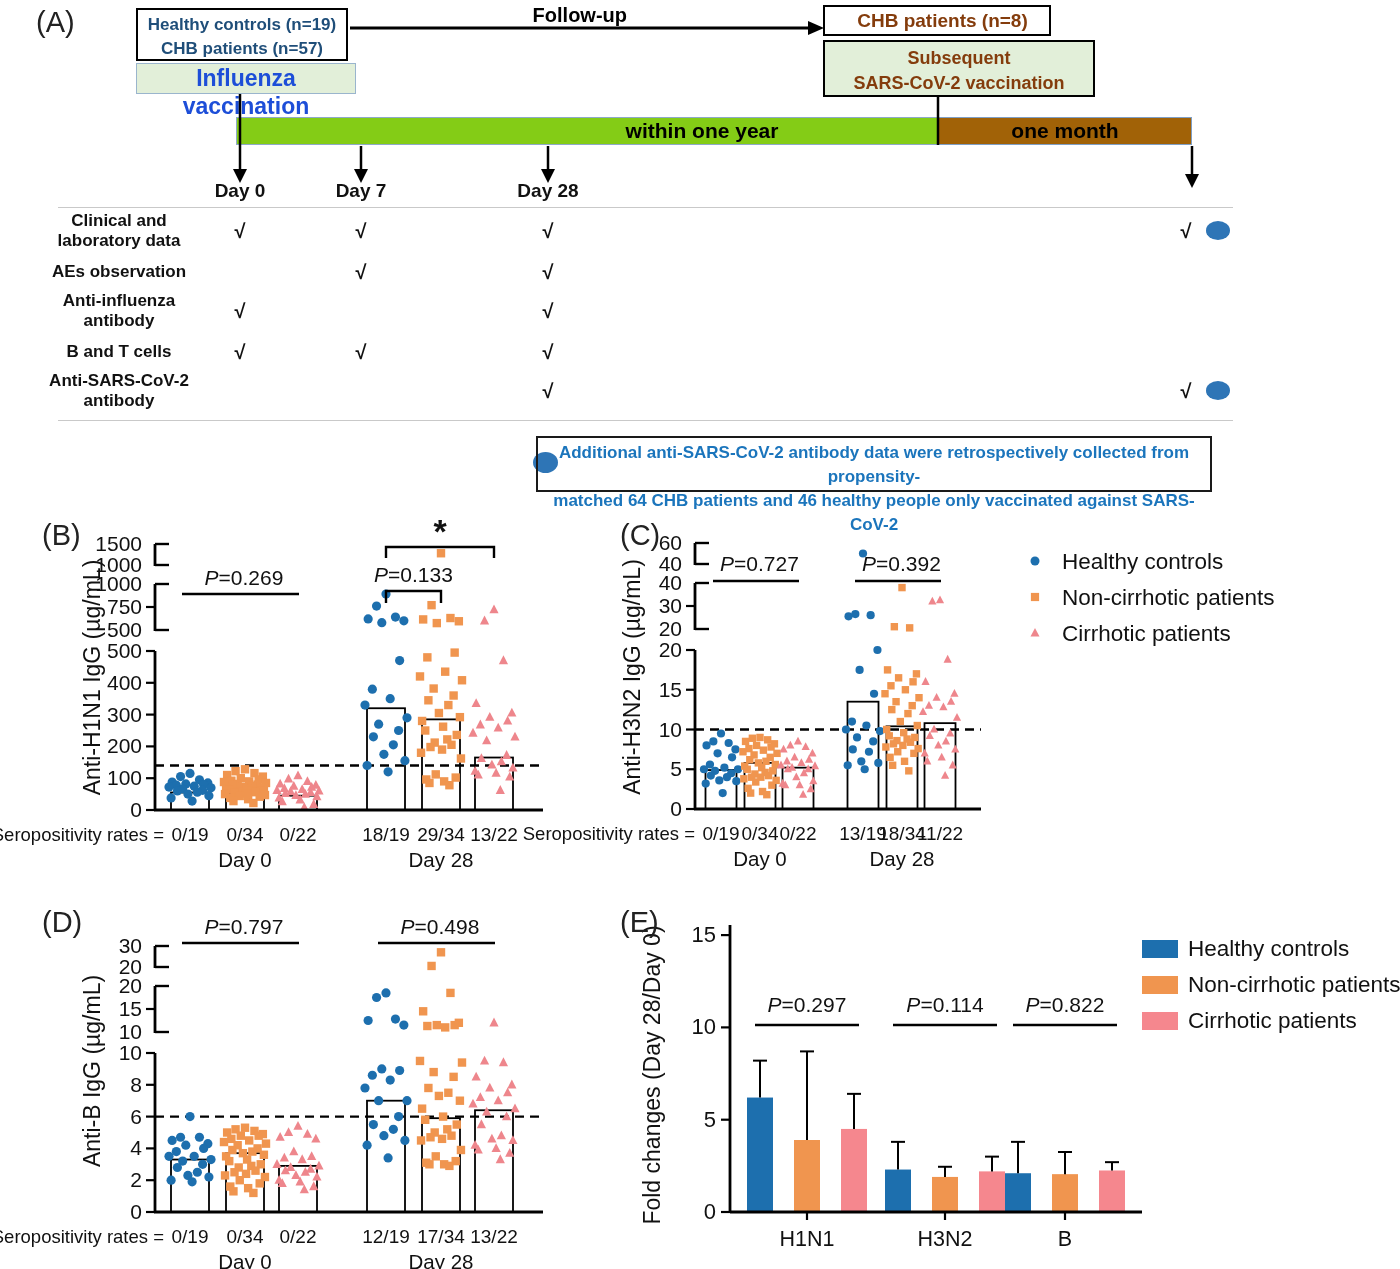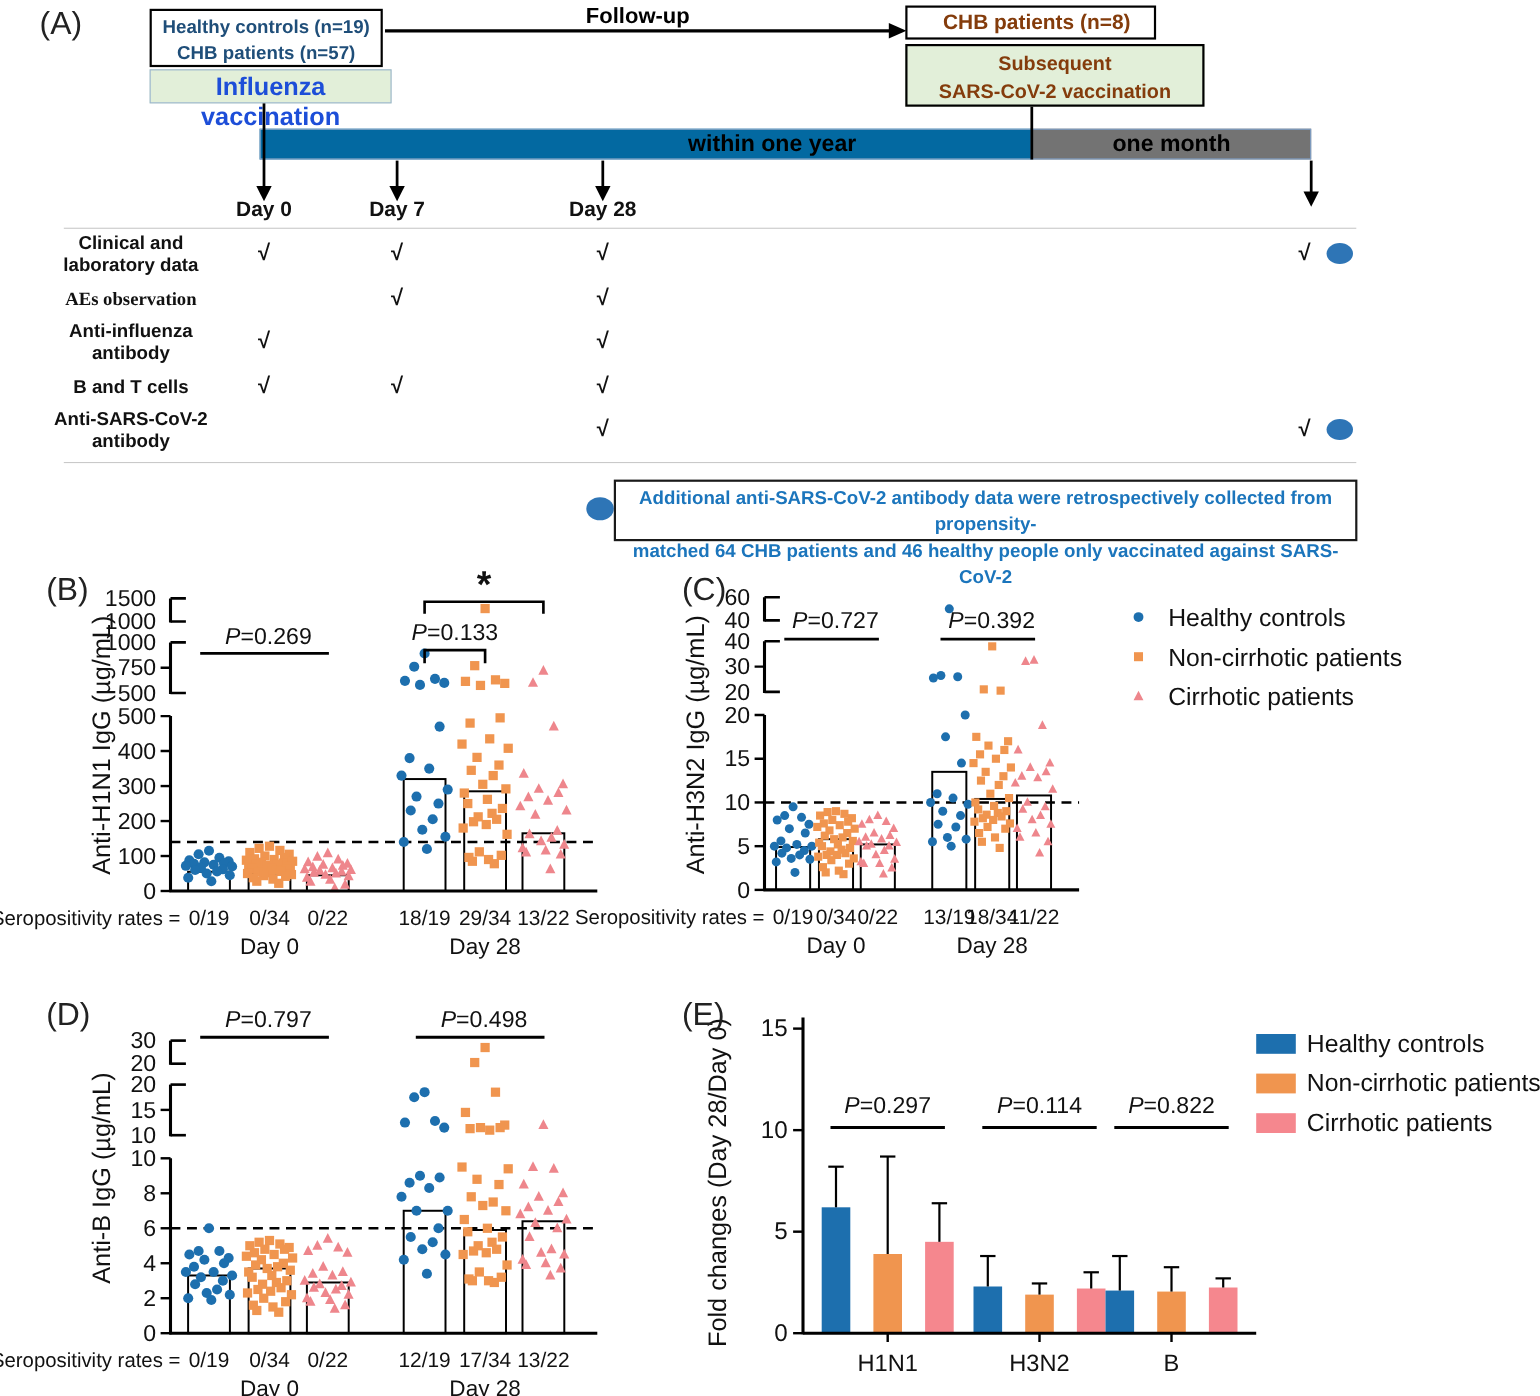--- a/index.html
+++ b/index.html
@@ -6,28 +6,28 @@
   .page{position:relative;width:1400px;height:1269px;background:#fff;font-family:"Liberation Sans",sans-serif;color:#111;overflow:hidden;}
   .abs{position:absolute;}
   .plabel{font-size:29px;color:#222;}
   .bx{box-sizing:border-box;text-align:center;font-weight:bold;}
   .bx-cohort{left:136px;top:8px;width:212px;height:53px;border:2.5px solid #000;background:#fff;color:#1f4e79;font-size:17px;line-height:24px;padding-top:3px;}
   .bx-influenza{left:136px;top:63px;width:220px;height:31px;border:1.5px solid #9ab5cd;background:#e2efd9;color:#1d4ed8;font-size:23px;line-height:28px;}
   .bx-chb8{left:823px;top:5px;width:228px;height:31px;border:2px solid #000;background:#fff;color:#843c0c;font-size:19px;line-height:28px;padding-left:11px;}
   .bx-sars{left:823px;top:40px;width:272px;height:57px;border:2px solid #000;background:#e2efd9;color:#843c0c;font-size:18px;line-height:25px;padding-top:4px;}
   .followup{left:497px;top:4px;width:130px;text-align:right;font-weight:bold;font-size:20px;color:#000;}
   .tbar{box-sizing:border-box;top:117px;height:28px;text-align:center;font-weight:bold;font-size:21px;line-height:25px;color:#000;}
-  .tbar-year{left:236px;width:702px;background:#0369a1;border:1.5px solid #8ea9c9;padding-left:230px;}
-  .tbar-month{left:938px;width:254px;background:#737373;border:1.5px solid #7f9fc6;}
+  .tbar-year{left:236px;width:702px;background:#84cc16;border:1.5px solid #8ea9c9;padding-left:230px;}
+  .tbar-month{left:938px;width:254px;background:#a16207;border:1.5px solid #7f9fc6;}
   .daylab{top:180px;transform:translateX(-50%);font-weight:bold;font-size:19px;}
   .rowlab{left:30px;width:178px;text-align:center;font-weight:bold;font-size:17px;line-height:1.18;white-space:pre-line;transform:translateY(-50%);}
   .chk{transform:translate(-50%,-50%);font-weight:bold;font-size:20px;}
   .bluedot{background:#2e75b6;border-radius:50%;}
   .sep{left:58px;width:1175px;height:1px;background:#c9c9c9;}
-  .notebox{left:558px;top:436px;width:676px;height:56px;border:2px solid #1a1a1a;box-sizing:border-box;text-align:center;color:#1b75bc;font-weight:bold;font-size:17px;line-height:24px;padding-top:3px;}
+  .notebox{left:536px;top:436px;width:676px;height:56px;border:2px solid #1a1a1a;box-sizing:border-box;text-align:center;color:#1b75bc;font-weight:bold;font-size:17px;line-height:24px;padding-top:3px;}
   svg text{font-family:"Liberation Sans",sans-serif;}
 </style>
 </head>
 <body>
 
 <div class="page">
 
   <div class="abs plabel" style="left:36px;top:6px;">(A)</div>
 
   <div class="abs bx bx-cohort">
@@ -70,21 +70,21 @@
   <div class="abs sep" style="top:420px;"></div>
 
   <div id="scheduleTable">
       <div class="abs rowlab" style="top: 231px;">Clinical and
 laboratory data</div>
       <div class="abs chk" style="left: 240px; top: 231px;">√</div>
       <div class="abs chk" style="left: 361px; top: 231px;">√</div>
       <div class="abs chk" style="left: 548px; top: 231px;">√</div>
       <div class="abs chk" style="left: 1186px; top: 231px;">√</div>
       <div class="abs bluedot" style="left: 1206px; top: 221px; width: 24px; height: 19px;"></div>
-      <div class="abs rowlab" style="top: 272px; font-family: Liberation Serif, serif;">AEs observation</div>
+      <div class="abs rowlab" style="top: 272px;">AEs observation</div>
       <div class="abs chk" style="left: 361px; top: 272px;">√</div>
       <div class="abs chk" style="left: 548px; top: 272px;">√</div>
       <div class="abs rowlab" style="top: 311px;">Anti-influenza
 antibody</div>
       <div class="abs chk" style="left: 240px; top: 311px;">√</div>
       <div class="abs chk" style="left: 548px; top: 311px;">√</div>
       <div class="abs rowlab" style="top: 352px;">B and T cells</div>
       <div class="abs chk" style="left: 240px; top: 352px;">√</div>
       <div class="abs chk" style="left: 361px; top: 352px;">√</div>
       <div class="abs chk" style="left: 548px; top: 352px;">√</div>

